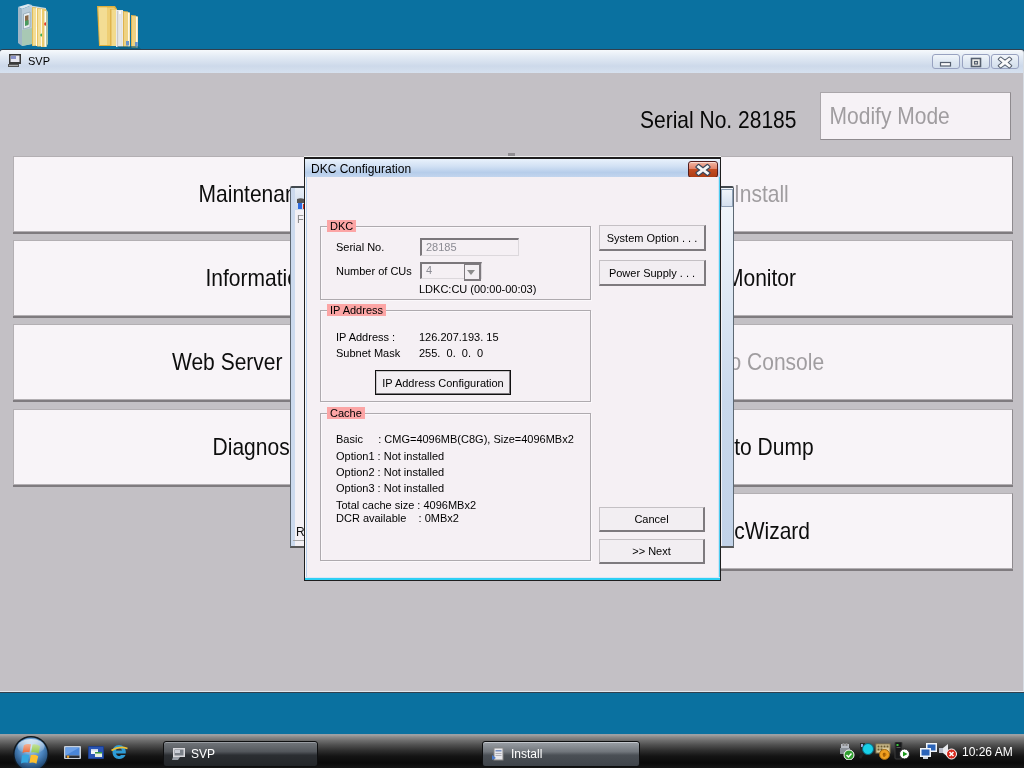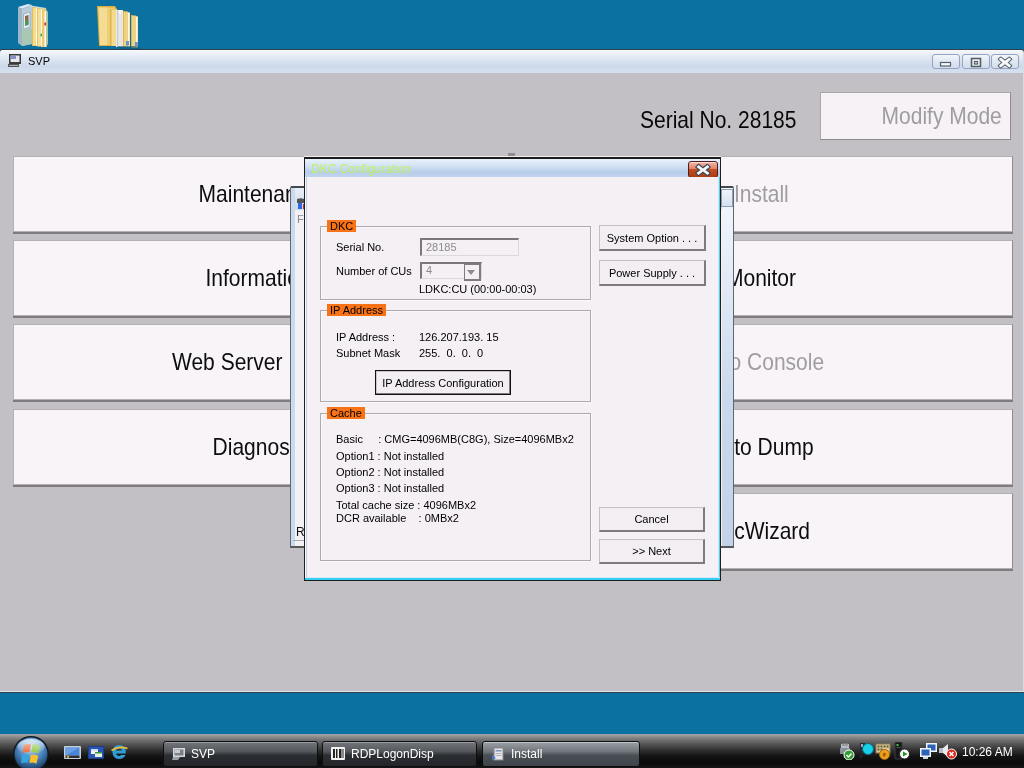--- a/index.html
+++ b/index.html
@@ -11,21 +11,21 @@
 .winbtn{position:absolute;top:4px;width:26px;height:13px;border:1px solid #98a2c0;border-radius:3px;background:linear-gradient(180deg,#f2f6fb 0%,#dfe8f2 50%,#d2deec 100%)}
 
 .rowbtn{position:absolute;background:#f8f4f8;border:1px solid #b3afb3;border-right-color:#8e8a8e;box-shadow:0 2px 0 #7f7b7f;display:flex;align-items:center;justify-content:center}
 .rowbtn span{font-size:24px;color:#0d0d0d;transform:scaleX(0.875);transform-origin:center;white-space:pre}
 .rowbtn.dis span{color:#a09da0}
 
 .t11{position:absolute;font-size:11px;color:#000;white-space:pre}
 
 .cbtn{position:absolute;background:#f2eef2;border-top:1px solid #c4c0c4;border-left:1px solid #c4c0c4;border-right:2px solid #7e7a7e;border-bottom:2px solid #7e7a7e;display:flex;align-items:center;justify-content:center;font-size:11px;color:#000;white-space:pre}
 .grp{position:absolute;border:1px solid #aeaaae;box-shadow:inset 1px 1px 0 #fbf8fb, 1px 1px 0 #fbf8fb}
-.grplab{position:absolute;font-size:11px;color:#000;background:#f97316;padding:0 3px;white-space:pre}
+.grplab{position:absolute;font-size:11px;color:#000;background:#fca5a5;padding:0 3px;white-space:pre}
 </style></head>
 <body>
 
 <svg class="abs" style="left:16px;top:2px" width="32" height="46" viewBox="0 0 32 46">
   <path d="M2 5 L12 2 L16 3 L6 7 Z" fill="#dce8f0"></path>
   <path d="M2 5 L6 7 L6 44 L2 41 Z" fill="#9fb6c6"></path>
   <path d="M6 7 L16 3 L16 42 L6 44 Z" fill="#b9ccd9"></path>
   <path d="M6 28 L16 26 L16 42 L6 44 Z" fill="#a8c8b4"></path>
   <path d="M7.5 12 L14 10 L14 25 L7.5 27 Z" fill="#e8eef2" stroke="#8aa0b0" stroke-width="0.7"></path>
   <path d="M9 14 L12.5 13 L12.5 22 L9 23 Z" fill="#8a6a48"></path>
@@ -83,21 +83,21 @@
           <rect x="11.5" y="5.5" width="3" height="2.5" fill="#e8e8e2" stroke="#555f6e" stroke-width="1.2"></rect>
         </svg></div>
     <div class="winbtn" style="left:991px"><svg width="26" height="13" viewBox="0 0 26 13">
           <path d="M8.7 1.5 L13 4.7 L17.3 1.5 L19.3 3.3 L15.5 6.5 L19.3 9.7 L17.3 11.5 L13 8.3 L8.7 11.5 L6.7 9.7 L10.5 6.5 L6.7 3.3 Z" fill="none" stroke="#555f6e" stroke-width="2" stroke-linejoin="round"></path>
           <path d="M8.7 1.5 L13 4.7 L17.3 1.5 L19.3 3.3 L15.5 6.5 L19.3 9.7 L17.3 11.5 L13 8.3 L8.7 11.5 L6.7 9.7 L10.5 6.5 L6.7 3.3 Z" fill="#fafafa"></path>
         </svg></div>
   </div>
 </div>
 
 <div class="abs" style="left:640px;top:106px;font-size:24px;color:#070707;transform:scaleX(0.875);transform-origin:left;z-index:1;white-space:pre">Serial No. 28185</div>
-<div class="abs" style="left:820px;top:92px;width:189px;height:46px;background:#f6f2f6;border:1px solid #aaa6aa;border-right-color:#8e8a8e;border-bottom-color:#8e8a8e;display:flex;align-items:center;justify-content:flex-end;z-index:1">
+<div class="abs" style="left:820px;top:92px;width:189px;height:46px;background:#f6f2f6;border:1px solid #aaa6aa;border-right-color:#8e8a8e;border-bottom-color:#8e8a8e;display:flex;align-items:center;justify-content:flex-start;z-index:1">
     <span style="font-size:24px;color:#a09da0;transform:scaleX(0.875)">Modify Mode</span>
   </div>
 
 <div class="rowbtn" style="left:13px;top:156px;width:489px;height:74px;z-index:1">
     <span>Maintenance</span>
   </div>
 <div class="rowbtn" style="left:13px;top:240px;width:489px;height:74px;z-index:1">
     <span>Information</span>
   </div>
 <div class="rowbtn" style="left:13px;top:324px;width:489px;height:74px;z-index:1">
@@ -146,21 +146,21 @@
   <div class="abs" style="left:416px;top:1px;width:1px;height:424px;background:#1e1e1e"></div>
   <div class="abs" style="left:0;top:424px;width:417px;height:1px;background:#1e1e1e"></div>
   <div class="abs" style="left:1px;top:3px;width:1px;height:419px;background:#fafafa"></div>
   <div class="abs" style="left:2px;top:3px;width:1px;height:419px;background:#b9d1ee"></div>
   <div class="abs" style="left:414px;top:3px;width:1px;height:419px;background:#d4e4f4"></div>
   <div class="abs" style="left:415px;top:3px;width:1px;height:419px;background:#4fcdf0"></div>
   <div class="abs" style="left:1px;top:421px;width:415px;height:1px;background:#dbe7f6"></div>
   <div class="abs" style="left:1px;top:422px;width:415px;height:2px;background:#2ed0f4"></div>
 
   <div class="abs" style="left:1px;top:3px;width:415px;height:18px;background:linear-gradient(180deg,#e9f2fc 0%,#d2e1f4 40%,#b6cdea 75%,#c2d5ee 100%)"></div>
-  <div class="abs" style="left:7px;top:6px;font-size:12px;color:#bef264">DKC Configuration</div>
+  <div class="abs" style="left:7px;top:6px;font-size:12px;color:#000000">DKC Configuration</div>
   <div class="abs" style="left:384px;top:5px;width:28px;height:15px;border-radius:3px;border:1px solid #531c1c;background:linear-gradient(180deg,#f3b6a4 0%,#e2836a 45%,#c44d22 50%,#ad3c13 100%);box-shadow:inset 0 1px 0 rgba(255,255,255,.5)">
      <svg width="28" height="15" viewBox="0 0 28 15" style="position:absolute;left:0;top:0">
         <path d="M9.5 3 L14 6.5 L18.5 3 L20.5 5 L16.5 8 L20.5 11 L18.5 13 L14 9.5 L9.5 13 L7.5 11 L11.5 8 L7.5 5 Z" fill="none" stroke="#39465a" stroke-width="2.4" stroke-linejoin="round"></path>
         <path d="M9.5 3 L14 6.5 L18.5 3 L20.5 5 L16.5 8 L20.5 11 L18.5 13 L14 9.5 L9.5 13 L7.5 11 L11.5 8 L7.5 5 Z" fill="#f6f6f6"></path>
       </svg>
   </div>
 
   <div class="abs" style="left:3px;top:21px;width:411px;height:400px;background:#f5f0f4"></div>
 
   <div class="grp" style="left:16px;top:70px;width:269px;height:72px"></div>
@@ -242,30 +242,20 @@
   </svg>
   <div class="abs" style="left:163px;top:6px;width:153px;height:24px;border:1px solid #0e0f10;border-radius:3px;background:linear-gradient(180deg,#73777c 0%,#53575c 40%,#2b2e32 55%,#232629 100%);box-shadow:inset 0 1px 0 #989ca2">
     <svg class="abs" style="left:8px;top:5px" width="14" height="14" viewBox="0 0 14 14">
         <rect x="1" y="1" width="12" height="9" fill="#d8d8dc"></rect>
         <rect x="2.5" y="2.5" width="9" height="6" fill="#7a8088"></rect>
         <rect x="3" y="3" width="5" height="3" fill="#c8ccd4"></rect>
         <path d="M1 10 L8 10 L6 13 L0 13 Z" fill="#9aa0a8"></path>
       </svg>
     <div class="abs" style="left:27px;top:5px;font-size:12px;color:#fff">SVP</div>
   </div>
-  <div class="abs" style="left:322px;top:6px;width:153px;height:24px;border:1px solid #0e0f10;border-radius:3px;background:linear-gradient(180deg,#73777c 0%,#53575c 40%,#2b2e32 55%,#232629 100%);box-shadow:inset 0 1px 0 #989ca2">
-    <svg class="abs" style="left:7px;top:4px" width="16" height="16" viewBox="0 0 16 16">
-        <rect x="1" y="1" width="14" height="13" rx="1" fill="#f2f2f2"></rect>
-        <rect x="3" y="3" width="2" height="9" fill="#222"></rect>
-        <rect x="6" y="3" width="1.5" height="9" fill="#222"></rect>
-        <rect x="9" y="3" width="2.5" height="9" fill="#222"></rect>
-        <rect x="12.5" y="3" width="1" height="9" fill="#222"></rect>
-      </svg>
-    <div class="abs" style="left:28px;top:5px;font-size:12px;color:#fff">RDPLogonDisp</div>
-  </div>
   <div class="abs" style="left:482px;top:6px;width:156px;height:24px;border:1px solid #0e0f10;border-radius:3px;background:linear-gradient(180deg,#9ba0a6 0%,#71767c 40%,#4a4f55 55%,#3f444a 100%);box-shadow:inset 0 1px 0 #c2c6cc">
     <svg class="abs" style="left:8px;top:5px" width="14" height="14" viewBox="0 0 14 14">
         <rect x="3" y="1" width="9" height="12" fill="#e8e8ec" stroke="#888"></rect>
         <rect x="4.5" y="3" width="6" height="1.5" fill="#7a90c0"></rect>
         <rect x="4.5" y="6" width="6" height="1" fill="#b0b0b8"></rect>
         <rect x="4.5" y="8" width="6" height="1" fill="#b0b0b8"></rect>
         <path d="M1 8 L5 11 L1 13 Z" fill="#4a78c8"></path>
       </svg>
     <div class="abs" style="left:28px;top:5px;font-size:12px;color:#fff">Install</div>
   </div>

